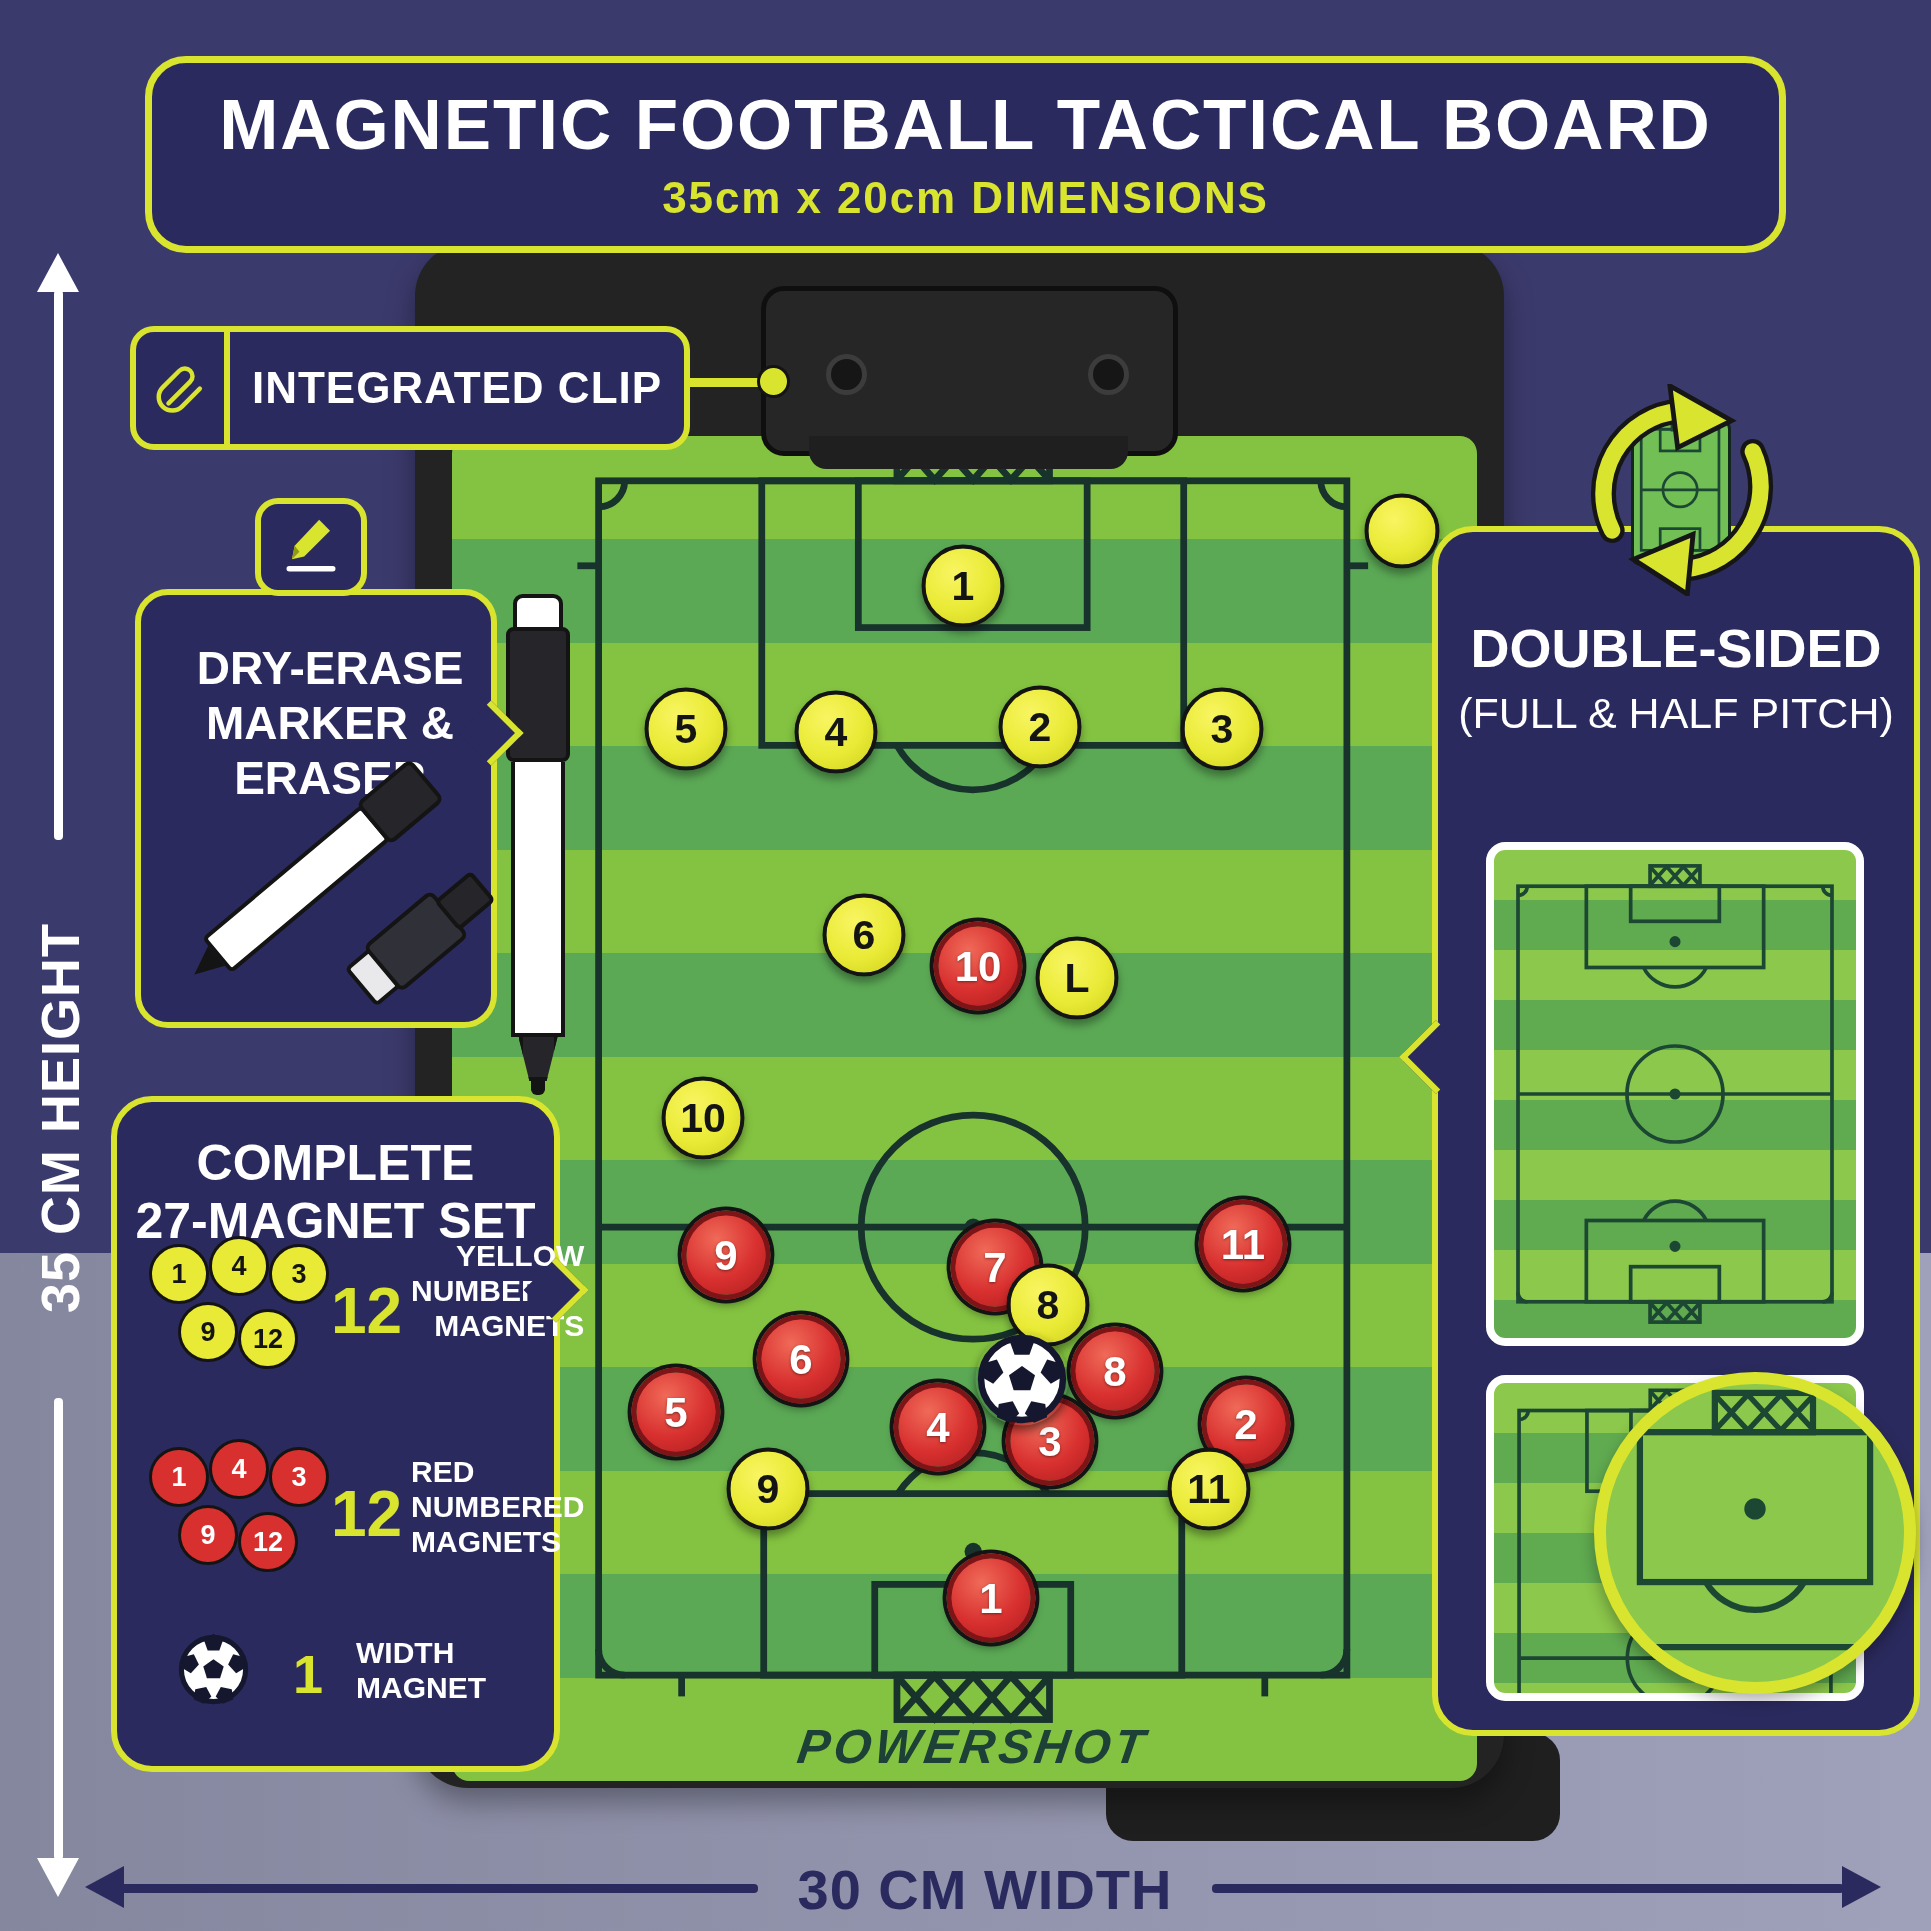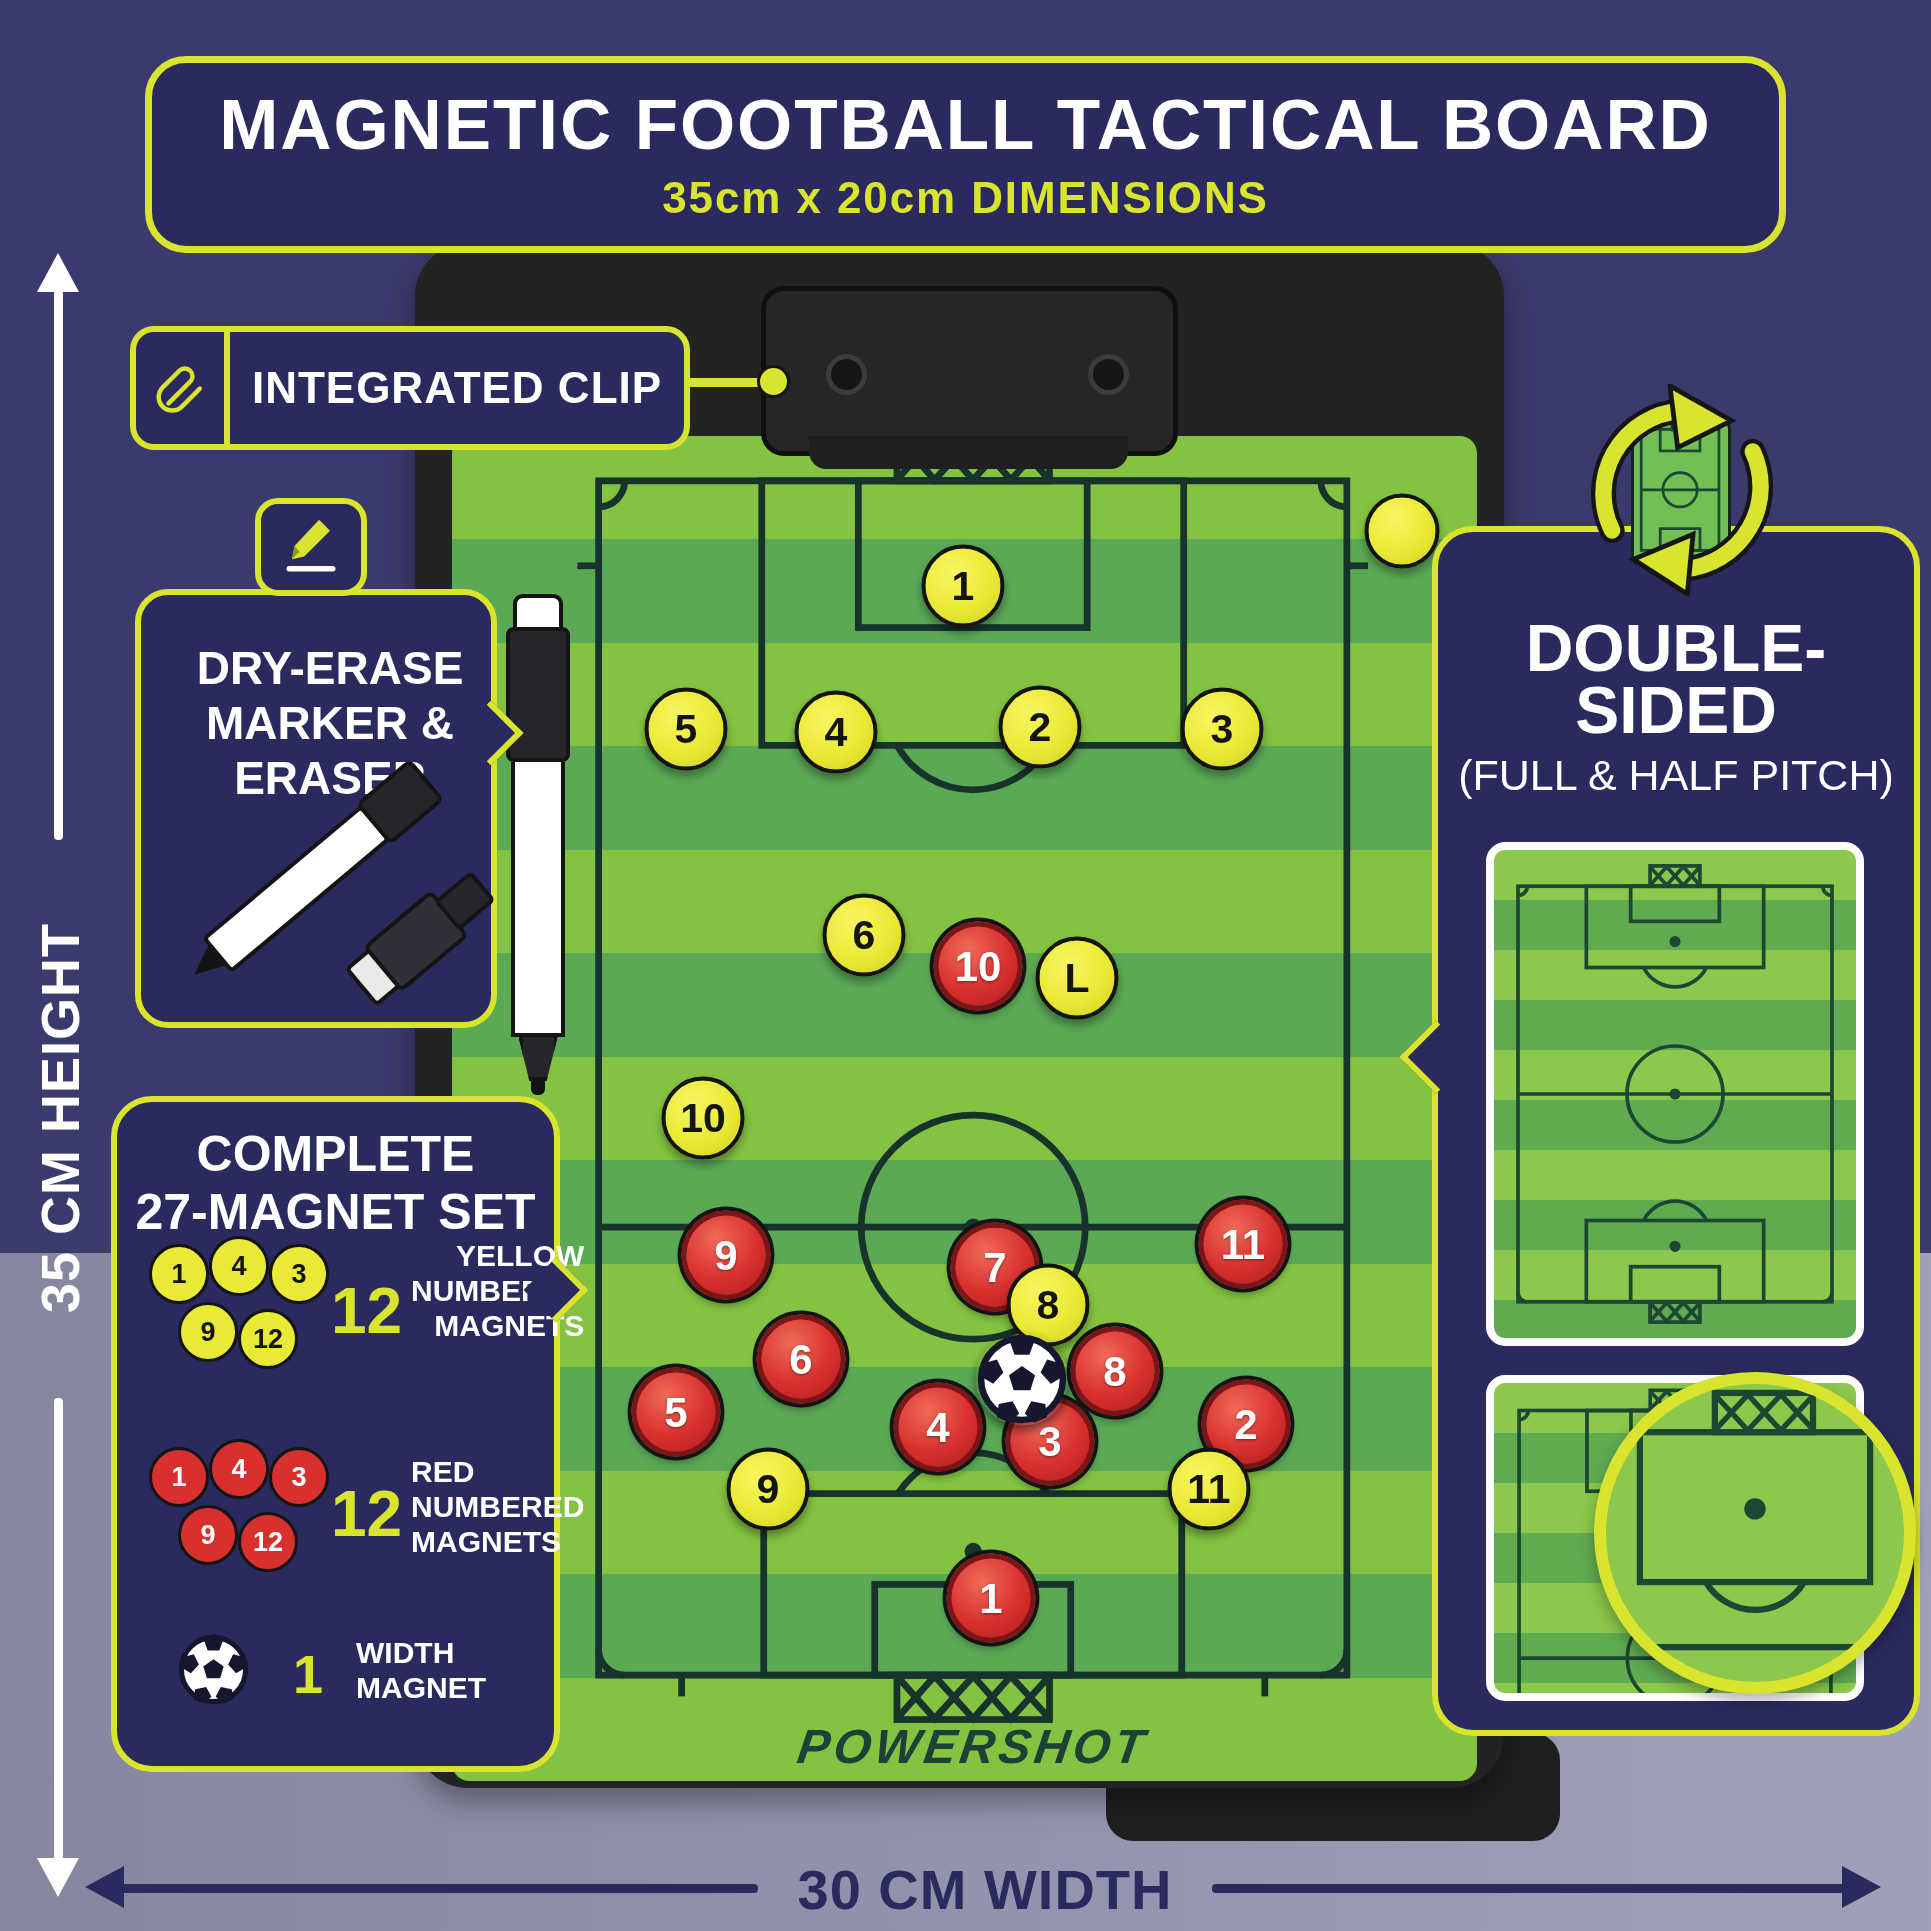--- a/index.html
+++ b/index.html
@@ -105,36 +105,36 @@
   .m-body{width:208px;height:46px;background:#fff;border:4.8px solid #141414;border-radius:5.8px;}
   .m-cap{width:71px;height:54px;background:#26262a;border:4.8px solid #141414;border-radius:7.7px;margin-left:-3.9px;}
   .eraser-illus{position:absolute;left:198px;top:304px;width:183px;height:60px;
     transform:rotate(-40deg);display:flex;align-items:center;}
   .e-tip{width:33px;height:50px;background:#e9e9ec;border:4.8px solid #141414;border-radius:5.8px;}
   .e-body{width:89px;height:60px;background:#303138;border:4.8px solid #141414;border-radius:7.7px;margin-left:-4.8px;}
   .e-nub{width:48px;height:39px;background:#26262a;border:4.8px solid #141414;border-radius:5.8px;margin-left:-4.8px;}
 
   
   .co-set{left:111px;top:1096px;width:449px;height:676px;border-radius:41px;}
-  .co-set .title{text-align:center;color:#fff;font-weight:800;font-size:50px;line-height:58px;margin-top:23px;}
+  .co-set .title{text-align:center;color:#fff;font-weight:800;font-size:50px;line-height:58px;margin-top:32px;}
   .cluster{position:absolute;width:183px;height:145px;}
   .mini-magnet{position:absolute;width:60px;height:60px;transform:translate(-50%,-50%);
     border-radius:50%;border:3.9px solid #141414;display:flex;align-items:center;justify-content:center;
     font-size:27px;font-weight:800;}
   .mini-magnet.yellow{background:#e9ea35;color:#141414;}
   .mini-magnet.red{background:#d8302f;color:#fff;}
   .count{position:absolute;color:var(--accent);font-size:64px;font-weight:800;}
   .set-lines{position:absolute;color:#fff;font-size:30px;font-weight:800;line-height:35px;}
   .count.small{font-size:54px;}
   .legend-ball{position:absolute;width:73px;height:73px;}
   .legend-ball svg{width:100%;height:100%;}
 
   
   .co-double{left:1432px;top:526px;width:488px;height:1210px;border-radius:41px;}
-  .co-double .title{text-align:center;color:#fff;font-weight:800;font-size:66px;line-height:62px;margin-top:85px;}
+  .co-double .title{text-align:center;color:#fff;font-weight:800;font-size:54px;line-height:62px;margin-top:85px;}
   .co-double .sub{text-align:center;color:#fff;font-weight:500;font-size:43px;margin-top:9.7px;}
   .mini-pitch{position:absolute;border:8.7px solid #fff;border-radius:19.3px;overflow:hidden;
     background:repeating-linear-gradient(180deg,#8cc84b 0 50px,#60ab50 50px 100px);z-index:9;}
   .mini-pitch svg{display:block;width:100%;height:100%;}
   .magnifier{position:absolute;left:156px;top:840px;width:322px;height:322px;border-radius:50%;
     border:12.6px solid var(--accent);background:#8cc84b;overflow:hidden;z-index:10;
     box-shadow:0 7.7px 15.4px rgba(0,0,0,.3);}
   .rot-icon{position:absolute;left:147px;top:-148px;width:193px;height:212px;z-index:9;}
   .rot-board{position:absolute;left:46px;top:35px;width:100px;height:147px;background:#72bf56;
     border:3.9px solid #12281e;border-radius:9.7px;}

